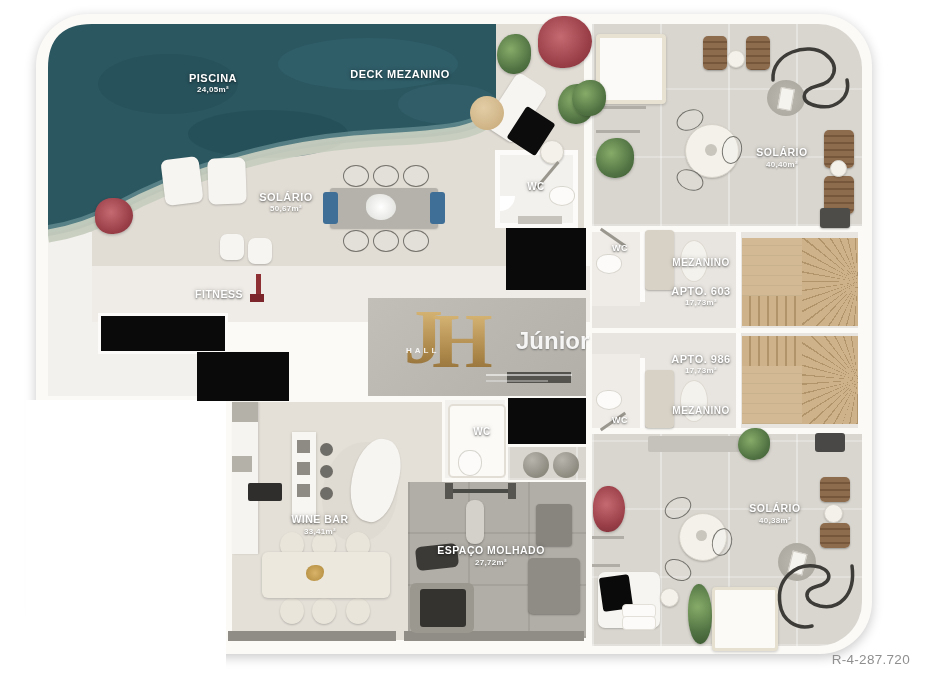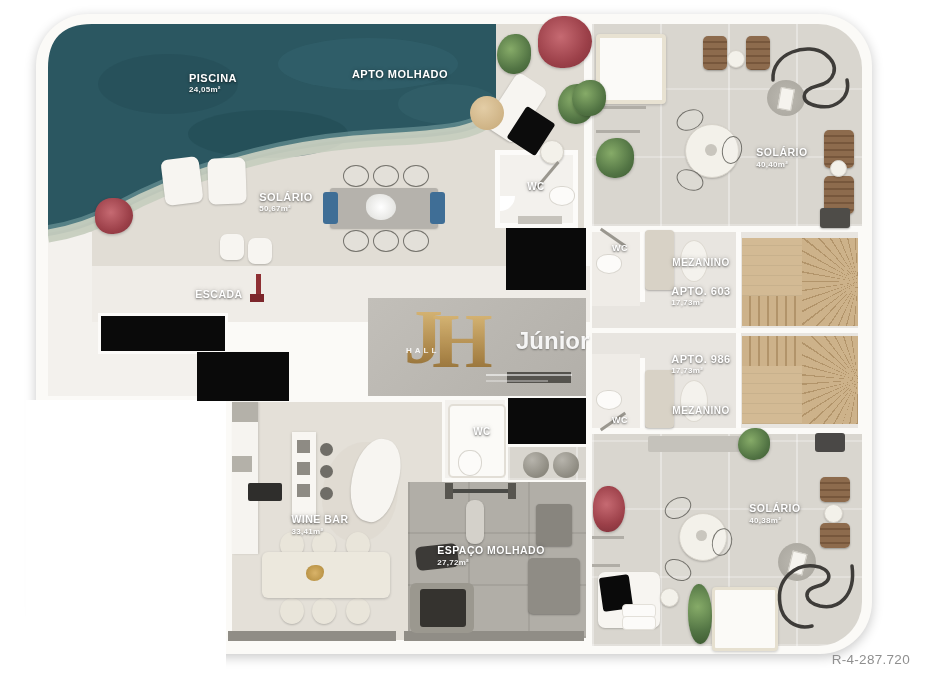--- a/index.html
+++ b/index.html
@@ -18,21 +18,21 @@
      background-image:repeating-linear-gradient(90deg,rgba(255,255,255,.35) 0 2px,transparent 2px 68px),
                       repeating-linear-gradient(0deg,rgba(255,255,255,.25) 0 2px,transparent 2px 68px);}
   .unit{background:#e8e5e0;}
   .unit-wc{background:#efece7;}
   .fitness{background:#b1aea7;
      background-image:repeating-linear-gradient(90deg,rgba(0,0,0,.07) 0 2px,transparent 2px 60px),
                       repeating-linear-gradient(0deg,rgba(0,0,0,.07) 0 2px,transparent 2px 52px);}
   .void{background:#0a0a0a;}
   .wallv{background:#fcfbf9;}
   
-  .lbl{position:absolute;color:#fff;font-weight:bold;text-align:left;white-space:nowrap;
+  .lbl{position:absolute;color:#fff;font-weight:bold;text-align:center;white-space:nowrap;
        transform:translate(-50%,-50%);line-height:1.3;letter-spacing:.5px;
        text-shadow:0 1px 2px rgba(0,0,0,.5),0 0 4px rgba(0,0,0,.25);z-index:40;}
   .lbl .area{display:block;font-size:8px;font-weight:600;letter-spacing:.3px;opacity:.95;}
   
   .white-f{background:#f7f5f1;border-radius:7px;box-shadow:0 1px 2px rgba(0,0,0,.2);}
   .wire{border:1.5px solid rgba(88,86,80,.8);border-radius:50%;background:rgba(250,250,248,.12);}
   .brown{background:repeating-linear-gradient(180deg,#8d6b4d 0 5px,#77573c 5px 7px);
          border-radius:5px;box-shadow:0 1px 2px rgba(0,0,0,.3);}
   .plant-g{background:radial-gradient(circle at 40% 38%,#86ab68,#527444 62%,#3d5a31);
            border-radius:55% 45% 50% 50%;box-shadow:0 1px 3px rgba(0,0,0,.25);}
@@ -243,31 +243,31 @@
   <div class="abs" style="left:622px;top:616px;width:32px;height:12px;background:#fcfbf9;border:1px solid #e3e0d9;border-radius:4px;z-index:11;"></div>
   <div class="abs roundw" style="left:660px;top:588px;width:17px;height:17px;"></div>
   <div class="abs plant-g" style="left:688px;top:584px;width:24px;height:60px;border-radius:45% 55% 48% 52%;"></div>
   <div class="abs" style="left:712px;top:587px;width:60px;height:58px;background:#fbfaf7;border:3px solid #e6e0d0;border-radius:4px;box-shadow:0 1px 3px rgba(0,0,0,.2);"></div>
 
   <div class="lbl" style="left:213px;top:83px;font-size:11px;">
     <span>PISCINA</span>
     <span class="area">24,05m²</span>
   </div>
   <div class="lbl" style="left:400px;top:74px;font-size:11px;">
-    <span>APTO MOLHADO</span>
+    <span>DECK MEZANINO</span>
   </div>
   <div class="lbl" style="left:286px;top:202px;font-size:11px;">
     <span>SOLÁRIO</span>
     <span class="area">50,67m²</span>
   </div>
   <div class="lbl" style="left:536px;top:186px;font-size:10px;">
     <span>WC</span>
   </div>
   <div class="lbl" style="left:219px;top:295px;font-size:10.5px;">
-    <span>ESCADA</span>
+    <span>FITNESS</span>
   </div>
   <div class="lbl" style="left:320px;top:525px;font-size:10.5px;">
     <span>WINE BAR</span>
     <span class="area">33,41m²</span>
   </div>
   <div class="lbl" style="left:482px;top:431px;font-size:10px;">
     <span>WC</span>
   </div>
   <div class="lbl" style="left:491px;top:556px;font-size:10.5px;">
     <span>ESPAÇO MOLHADO</span>

